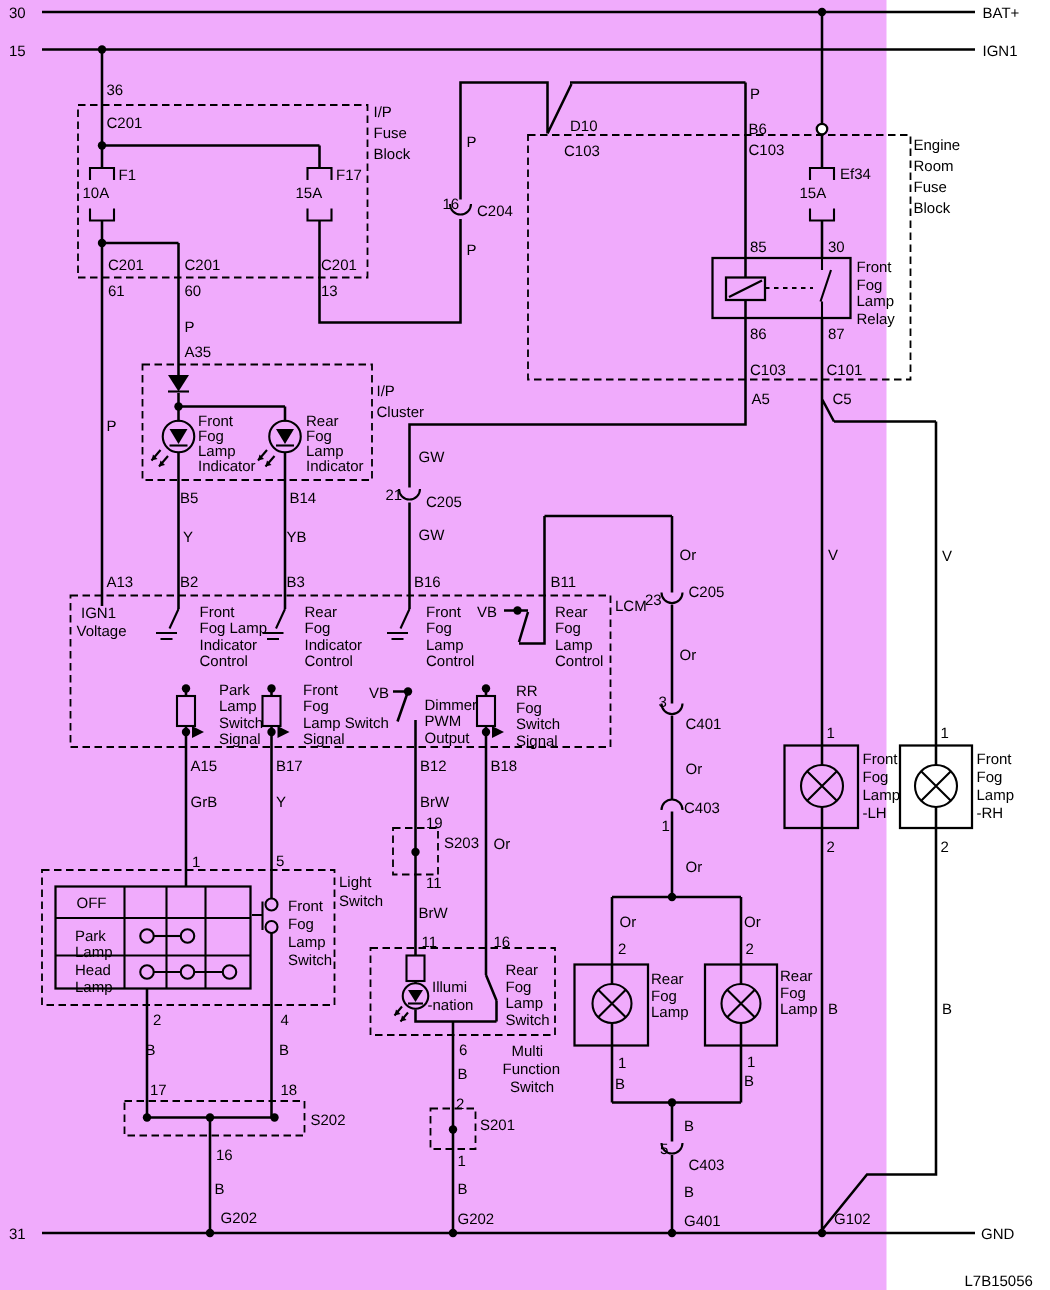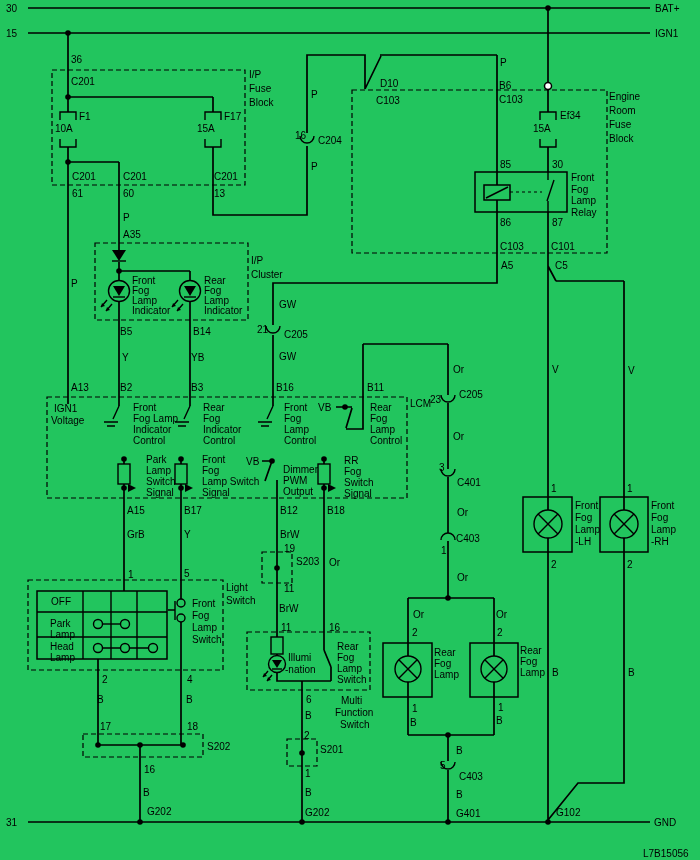--- a/index.html
+++ b/index.html
@@ -1,16 +1,16 @@
 <!DOCTYPE html>
 <html><head>
 <meta charset="utf-8">
 <style>
   html,body{margin:0;padding:0;background:#fff;}
-  .page{width:700px;height:860px;position:relative;background:#22c55e;}
+  .page{width:591px;height:860px;position:relative;background:#f0abfc;}
   svg{display:block;}
   text{font-family:"Liberation Sans",sans-serif;font-size:10px;fill:#000;}
   .wire{stroke:#000;stroke-width:1.7;fill:none;}
   .thin{stroke:#000;stroke-width:1.4;fill:none;}
   .dashbox{stroke:#000;stroke-width:1.2;fill:none;stroke-dasharray:5 3;}
   .dashlink{stroke:#000;stroke-width:1.2;fill:none;stroke-dasharray:3 3;}
   .solidbox{stroke:#000;stroke-width:1.5;fill:none;}
   .dot{fill:#000;stroke:none;}
   .fillblk{fill:#000;stroke:none;}
   .opencirc{fill:#fff;stroke:#000;stroke-width:1.5;}

